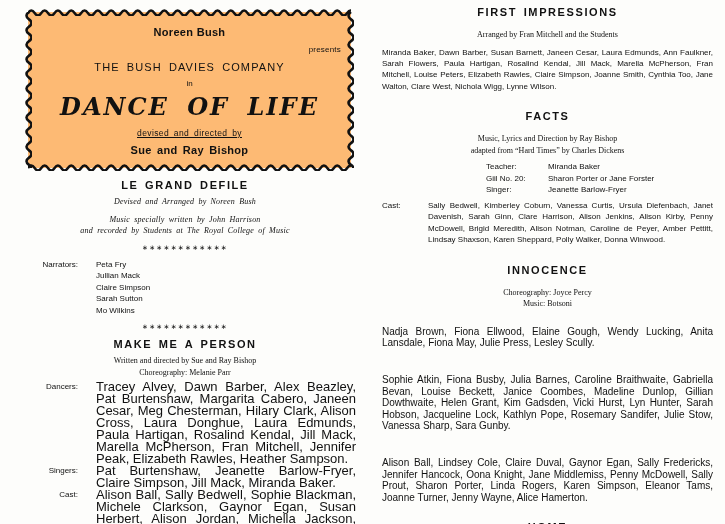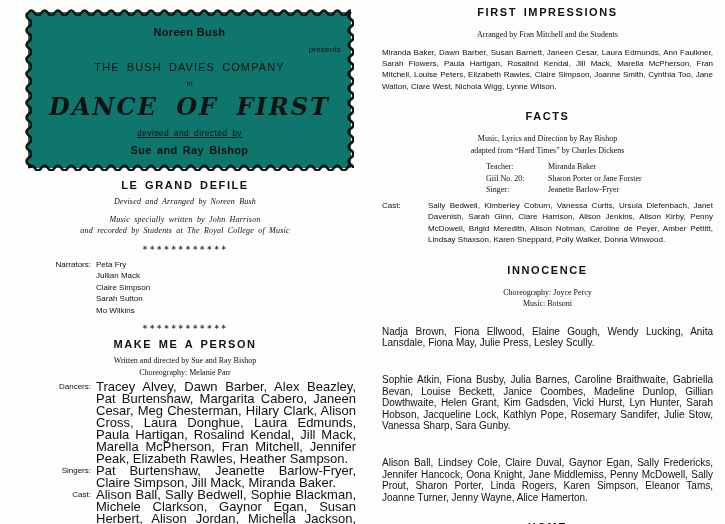--- a/index.html
+++ b/index.html
@@ -18,21 +18,21 @@
   .col{box-sizing:border-box;}
   .col-left{width:370px;padding:6px 14px 0 14px;}
   .col-right{width:355px;padding:6px 12px 0 12px;}
 
   
   .billing-box{
     position:relative;
     margin:6px 5px 0 14px;
     padding:14px 10px 12px 10px;
     text-align:center;
-    background:#0f766e;
+    background:#fdba74;
   }
   .scallop{
     position:absolute;pointer-events:none;
   }
   .scallop-h{left:0;right:0;height:7px;}
   .scallop-v{top:0;bottom:0;width:7px;}
   .s-top{top:-3px;}
   .s-bot{bottom:-3px;}
   .s-left{left:-3px;}
   .s-right{right:-3px;}
@@ -65,36 +65,36 @@
   .stars{
     text-align:center;font-size:7px;letter-spacing:1.3px;
     margin:7px 0;color:#111;
   }
 
   
   .rows{margin-top:3px;}
   .row{display:flex;align-items:flex-start;margin-bottom:0;}
   .row-label{
     width:82px;min-width:82px;text-align:right;
-    font-size:8px;padding-right:5px;box-sizing:border-box;
+    font-size:8px;padding-right:18px;box-sizing:border-box;
     line-height:11.4px;
   }
   .row-body{
     flex:1;font-size:13px;line-height:12px;
     text-align:justify;
   }
 
   .narr-list{font-size:8px;line-height:11.6px;}
   .para{
     font-size:8px;line-height:11.4px;text-align:justify;margin:0;
   }
   .para-c{font-size:8px;line-height:11.4px;margin:0;}
 
   
-  .roles{margin:5px 0 0 0;font-family:Liberation Serif, serif;}
+  .roles{margin:5px 0 0 0;}
   .role-row{display:flex;font-size:8px;line-height:11.6px;}
   .role-name{width:62px;min-width:62px;box-sizing:border-box;}
   .roles-indent{padding-left:104px;}
   .role-val{flex:1;}
 
   .cast-block{display:flex;margin-top:4px;}
   .cast-label{width:46px;min-width:46px;font-size:8px;line-height:11.4px;}
   .cast-body{flex:1;font-size:8px;line-height:11.4px;text-align:justify;}
   .indent-blk2{padding-left:104px;}
   .plain-list{font-size:10px;line-height:11.4px;text-align:justify;}
@@ -130,21 +130,21 @@
       <div class="scallop scallop-v s-right">
         <svg viewBox="0 0 7 150" preserveAspectRatio="none">
           <path d="M4,0 Q-1,3.5 4,7 T4,14 T4,21 T4,28 T4,35 T4,42 T4,49 T4,56 T4,63 T4,70 T4,77 T4,84 T4,91 T4,98 T4,105 T4,112 T4,119 T4,126 T4,133 T4,140 T4,147 T4,154" fill="none" stroke="#111" stroke-width="2.6"></path>
         </svg>
       </div>
 
       <p class="b-name">Noreen Bush</p>
       <p class="b-presents">presents</p>
       <p class="b-company">THE BUSH DAVIES COMPANY</p>
       <p class="b-in">in</p>
-      <p class="b-title">DANCE OF FIRST</p>
+      <p class="b-title">DANCE OF LIFE</p>
       <p class="b-devised">devised and directed by</p>
       <p class="b-by">Sue and Ray Bishop</p>
     </div>
 
     <div class="sec">
       <p class="sec-title">LE GRAND DEFILE</p>
       <p class="sec-sub ital">Devised and Arranged by Noreen Bush</p>
       <div class="gap"></div>
       <p class="sec-sub ital">Music specially written by John Harrison</p>
       <p class="sec-sub ital">and recorded by Students at The Royal College of Music</p>

